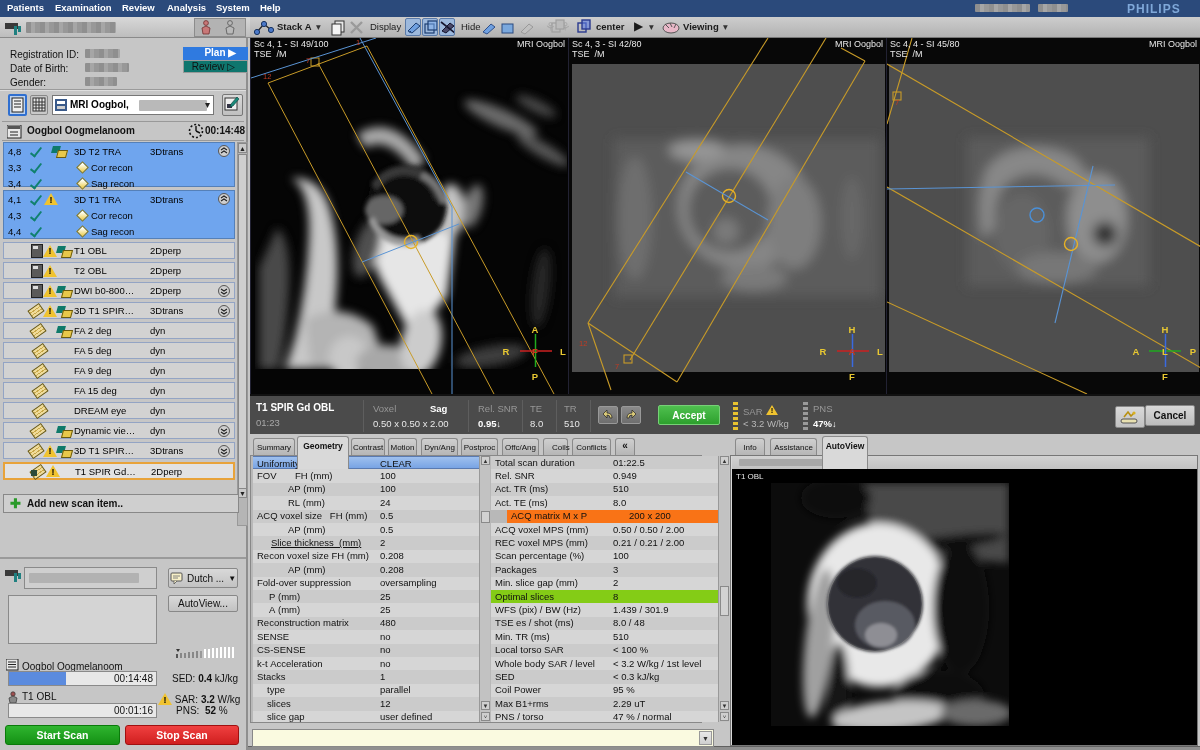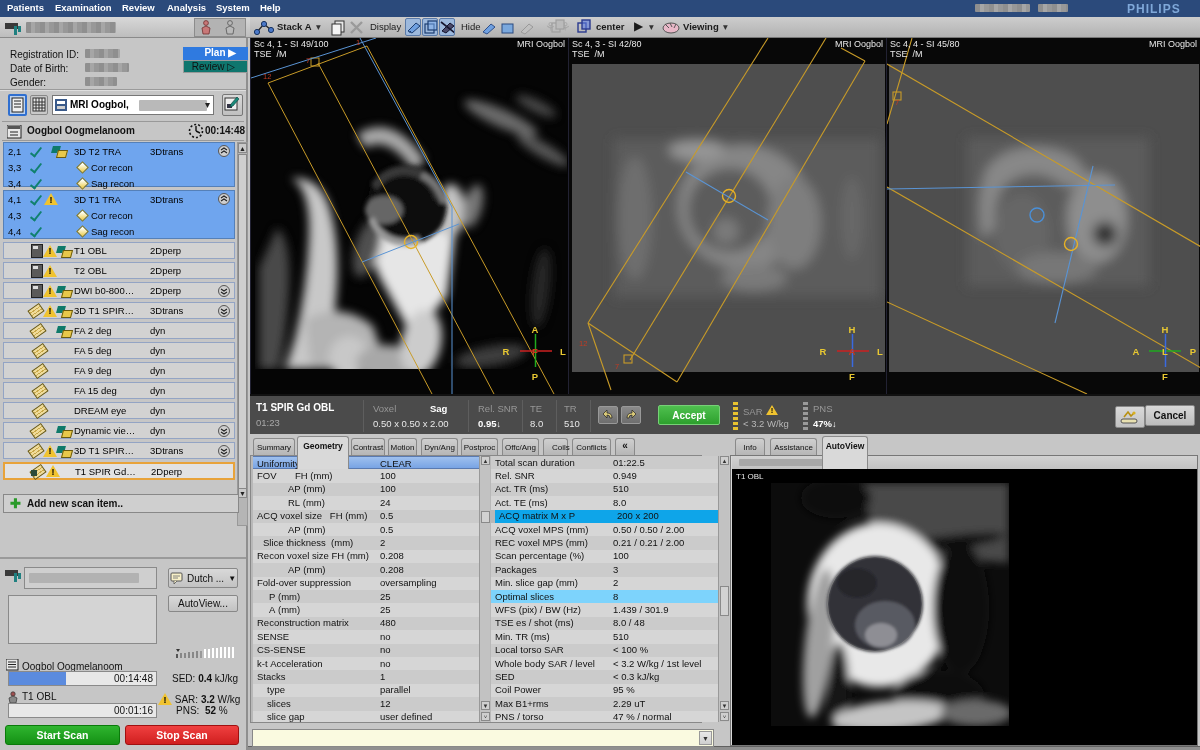--- a/index.html
+++ b/index.html
@@ -277,21 +277,21 @@
       <circle cx="8" cy="8" r="6.5" fill="none" stroke="#111" stroke-width="1.6" stroke-dasharray="2 2"></circle>
       <path d="M8 8 L8 3 M8 8 L12 10" stroke="#111" stroke-width="1.4"></path>
     </svg>
     <span style="position:absolute;left:203px;top:3px;">00:14:48</span>
   </div>
 
   <div id="scanlist" class="abs">
 
     <div class="sgroup" style="height:45px;">
       <div class="grow">
-            <span class="num">2,1</span>
+            <span class="num">4,8</span>
             <span class="ic-chk"></span>
             <span class="ic-tag" style="margin-left:8px;"></span>
             <span class="sname">3D T2 TRA</span>
             <span class="stype">3Dtrans</span>
             <span class="chev"><svg width="12" height="12">
                 <circle cx="6" cy="6" r="5.5" fill="#cfcfcf" stroke="#555"></circle>
                 <path d="M3 5 L6 3 L9 5 M3 8 L6 6 L9 8" fill="none" stroke="#222" stroke-width="1.1"></path>
               </svg></span>
           </div>
       <div class="grow">
@@ -738,21 +738,21 @@
         </div>
         <div style="position:absolute;left:0;top:53.6px;width:226px;height:13.4px;background:#cbcbcb;white-space:nowrap;">
           <span style="position:absolute;left:4px;top:0.5px;">ACQ voxel size&nbsp;&nbsp;&nbsp;FH&nbsp;(mm)</span>
           <span style="position:absolute;left:127px;top:0.5px;">0.5</span>
         </div>
         <div style="position:absolute;left:0;top:67.0px;width:226px;height:13.4px;background:#d6d6d6;white-space:nowrap;">
           <span style="position:absolute;left:35px;top:0.5px;">AP&nbsp;(mm)</span>
           <span style="position:absolute;left:127px;top:0.5px;">0.5</span>
         </div>
         <div style="position:absolute;left:0;top:80.4px;width:226px;height:13.4px;background:#cbcbcb;white-space:nowrap;">
-          <span style="position:absolute;left:10px;top:0.5px;">Slice&nbsp;thickness&nbsp;&nbsp;(mm)</span>
+          <span style="position:absolute;left:18px;top:0.5px;text-decoration:underline;">Slice&nbsp;thickness&nbsp;&nbsp;(mm)</span>
           <span style="position:absolute;left:127px;top:0.5px;">2</span>
         </div>
         <div style="position:absolute;left:0;top:93.8px;width:226px;height:13.4px;background:#d6d6d6;white-space:nowrap;">
           <span style="position:absolute;left:4px;top:0.5px;">Recon voxel size&nbsp;FH&nbsp;(mm)</span>
           <span style="position:absolute;left:127px;top:0.5px;">0.208</span>
         </div>
         <div style="position:absolute;left:0;top:107.2px;width:226px;height:13.4px;background:#cbcbcb;white-space:nowrap;">
           <span style="position:absolute;left:35px;top:0.5px;">AP&nbsp;(mm)</span>
           <span style="position:absolute;left:127px;top:0.5px;">0.208</span>
         </div>
@@ -817,21 +817,21 @@
           <span style="position:absolute;left:122px;top:0.5px;">0.949</span>
         </div>
         <div style="position:absolute;left:0;top:26.8px;width:227px;height:13.4px;background:#cbcbcb;white-space:nowrap;">
           <span style="position:absolute;left:4px;top:0.5px;">Act. TR (ms)</span>
           <span style="position:absolute;left:122px;top:0.5px;">510</span>
         </div>
         <div style="position:absolute;left:0;top:40.2px;width:227px;height:13.4px;background:#d6d6d6;white-space:nowrap;">
           <span style="position:absolute;left:4px;top:0.5px;">Act. TE (ms)</span>
           <span style="position:absolute;left:122px;top:0.5px;">8.0</span>
         </div>
-        <div style="position:absolute;left:4px;top:53.6px;width:227px;height:13.4px;background:#0ea5e9;white-space:nowrap;">
+        <div style="position:absolute;left:16px;top:53.6px;width:227px;height:13.4px;background:#f97316;white-space:nowrap;">
           <span style="position:absolute;left:4px;top:0.5px;">ACQ matrix M x P</span>
           <span style="position:absolute;left:122px;top:0.5px;">200 x 200</span>
         </div>
         <div style="position:absolute;left:0;top:67.0px;width:227px;height:13.4px;background:#d6d6d6;white-space:nowrap;">
           <span style="position:absolute;left:4px;top:0.5px;">ACQ voxel MPS (mm)</span>
           <span style="position:absolute;left:122px;top:0.5px;">0.50 / 0.50 / 2.00</span>
         </div>
         <div style="position:absolute;left:0;top:80.4px;width:227px;height:13.4px;background:#cbcbcb;white-space:nowrap;">
           <span style="position:absolute;left:4px;top:0.5px;">REC voxel MPS (mm)</span>
           <span style="position:absolute;left:122px;top:0.5px;">0.21 / 0.21 / 2.00</span>
@@ -841,21 +841,21 @@
           <span style="position:absolute;left:122px;top:0.5px;">100</span>
         </div>
         <div style="position:absolute;left:0;top:107.2px;width:227px;height:13.4px;background:#cbcbcb;white-space:nowrap;">
           <span style="position:absolute;left:4px;top:0.5px;">Packages</span>
           <span style="position:absolute;left:122px;top:0.5px;">3</span>
         </div>
         <div style="position:absolute;left:0;top:120.6px;width:227px;height:13.4px;background:#d6d6d6;white-space:nowrap;">
           <span style="position:absolute;left:4px;top:0.5px;">Min. slice gap (mm)</span>
           <span style="position:absolute;left:122px;top:0.5px;">2</span>
         </div>
-        <div style="position:absolute;left:0;top:134.0px;width:227px;height:13.4px;background:#7dd3fc;white-space:nowrap;">
+        <div style="position:absolute;left:0;top:134.0px;width:227px;height:13.4px;background:#84cc16;white-space:nowrap;">
           <span style="position:absolute;left:4px;top:0.5px;">Optimal slices</span>
           <span style="position:absolute;left:122px;top:0.5px;">8</span>
         </div>
         <div style="position:absolute;left:0;top:147.4px;width:227px;height:13.4px;background:#d6d6d6;white-space:nowrap;">
           <span style="position:absolute;left:4px;top:0.5px;">WFS (pix) / BW (Hz)</span>
           <span style="position:absolute;left:122px;top:0.5px;">1.439 / 301.9</span>
         </div>
         <div style="position:absolute;left:0;top:160.8px;width:227px;height:13.4px;background:#cbcbcb;white-space:nowrap;">
           <span style="position:absolute;left:4px;top:0.5px;">TSE es / shot (ms)</span>
           <span style="position:absolute;left:122px;top:0.5px;">8.0 / 48</span>

